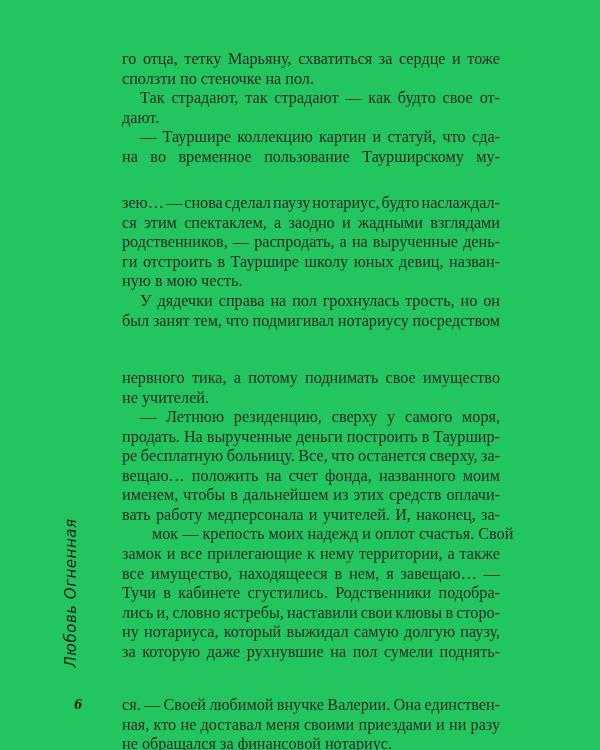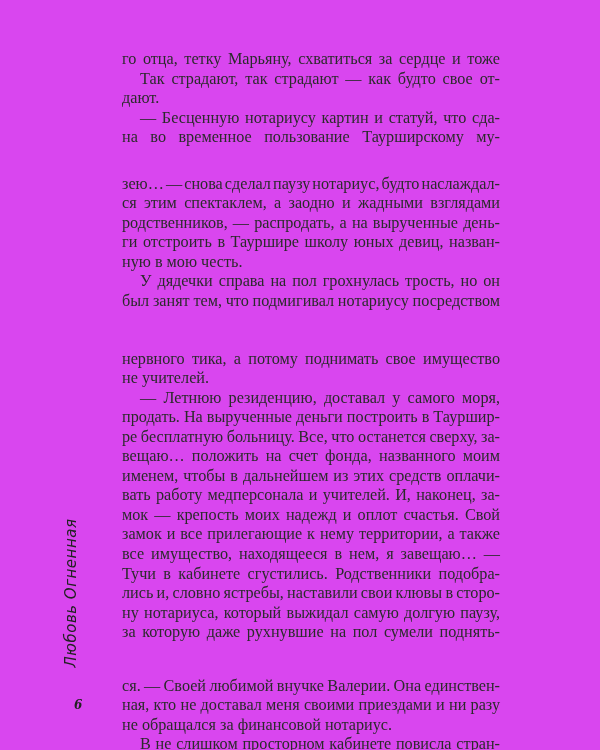--- a/index.html
+++ b/index.html
@@ -1,19 +1,19 @@
 <!DOCTYPE html>
 <html><head>
 <meta charset="utf-8">
 <style>
   html, body { margin: 0; padding: 0; background: #ffffff; }
   body { width: 600px; height: 750px; position: relative; overflow: hidden; }
   .page {
     position: absolute; left: 0; top: 0; width: 600px; height: 750px;
-    background: #d946ef;
+    background: #22c55e;
   }
   .text-block {
     position: absolute;
     left: 122px;
     top: 50px;
     width: 378px;
     font-family: "Liberation Serif", "DejaVu Serif", serif;
     font-size: 16.2px;
     color: #2b2b2b;
   }
@@ -50,40 +50,41 @@
     font-style: italic;
     color: #222222;
   }
 </style>
 </head>
 <body>
 
 <div class="page">
   <div class="text-block" id="text-block">
       <span class="line" style="text-align: left; word-spacing: 0px;">го отца, тетку Марьяну, схватиться за сердце и тоже</span>
+      <span class="line last">сползти по стеночке на пол.</span>
       <span class="line indent" style="text-align: left; word-spacing: 0px;">Так страдают, так страдают — как будто свое от-</span>
       <span class="line last">дают.</span>
-      <span class="line indent" style="text-align: left; word-spacing: 0px;">— Бесценную нотариусу картин и статуй, что сда-</span>
+      <span class="line indent" style="text-align: left; word-spacing: 0px;">— Тауршире коллекцию картин и статуй, что сда-</span>
       <span class="line" style="text-align: left; word-spacing: 0px;">на во временное пользование Таурширскому му-</span>
       <span class="line" style="text-align: left; word-spacing: -1.96652px; margin-top: 27px;">зею… — снова сделал паузу нотариус, будто наслаждал-</span>
       <span class="line" style="text-align: left; word-spacing: 0px;">ся этим спектаклем, а заодно и жадными взглядами</span>
       <span class="line" style="text-align: left; word-spacing: 0px;">родственников, — распродать, а на вырученные день-</span>
       <span class="line" style="text-align: left; word-spacing: 0px;">ги отстроить в Тауршире школу юных девиц, назван-</span>
       <span class="line last">ную в мою честь.</span>
       <span class="line indent" style="text-align: right; word-spacing: 0px;">У дядечки справа на пол грохнулась трость, но он</span>
       <span class="line" style="text-align: left; word-spacing: -0.307292px;">был занят тем, что подмигивал нотариусу посредством</span>
       <span class="line" style="text-align: left; word-spacing: 0px; margin-top: 38px;">нервного тика, а потому поднимать свое имущество</span>
       <span class="line last">не учителей.</span>
-      <span class="line indent" style="text-align: left; word-spacing: 0px;">— Летнюю резиденцию, доставал у самого моря,</span>
+      <span class="line indent" style="text-align: left; word-spacing: 0px;">— Летнюю резиденцию, сверху у самого моря,</span>
       <span class="line" style="text-align: left; word-spacing: -0.0390625px;">продать. На вырученные деньги построить в Тауршир-</span>
       <span class="line" style="text-align: left; word-spacing: -0.470982px;">ре бесплатную больницу. Все, что останется сверху, за-</span>
       <span class="line" style="text-align: left; word-spacing: 0px;">вещаю… положить на счет фонда, названного моим</span>
       <span class="line" style="text-align: left; word-spacing: 0px;">именем, чтобы в дальнейшем из этих средств оплачи-</span>
       <span class="line" style="text-align: center; word-spacing: 0px;">вать работу медперсонала и учителей. И, наконец, за-</span>
-      <span class="line" style="text-align: center; word-spacing: 0px;">мок — крепость моих надежд и оплот счастья. Свой</span>
+      <span class="line" style="text-align: center; word-spacing: 0px; margin-left: 30px;">мок — крепость моих надежд и оплот счастья. Свой</span>
       <span class="line" style="text-align: center; word-spacing: 0px;">замок и все прилегающие к нему территории, а также</span>
       <span class="line" style="text-align: left; word-spacing: 0px;">все имущество, находящееся в нем, я завещаю… —</span>
       <span class="line" style="text-align: left; word-spacing: 0px;">Тучи в кабинете сгустились. Родственники подобра-</span>
       <span class="line" style="text-align: left; word-spacing: -0.802734px;">лись и, словно ястребы, наставили свои клювы в сторо-</span>
       <span class="line" style="text-align: left; word-spacing: 0px;">ну нотариуса, который выжидал самую долгую паузу,</span>
       <span class="line" style="text-align: left; word-spacing: 0px;">за которую даже рухнувшие на пол сумели поднять-</span>
       <span class="line" style="text-align: left; word-spacing: -0.698661px; margin-top: 34px;">ся. — Своей любимой внучке Валерии. Она единствен-</span>
       <span class="line" style="text-align: left; word-spacing: 0px;">ная, кто не доставал меня своими приездами и ни разу</span>
       <span class="line last">не обращался за финансовой нотариус.</span>
       <span class="line indent" style="text-align: left; word-spacing: 0px;">В не слишком просторном кабинете повисла стран-</span>

